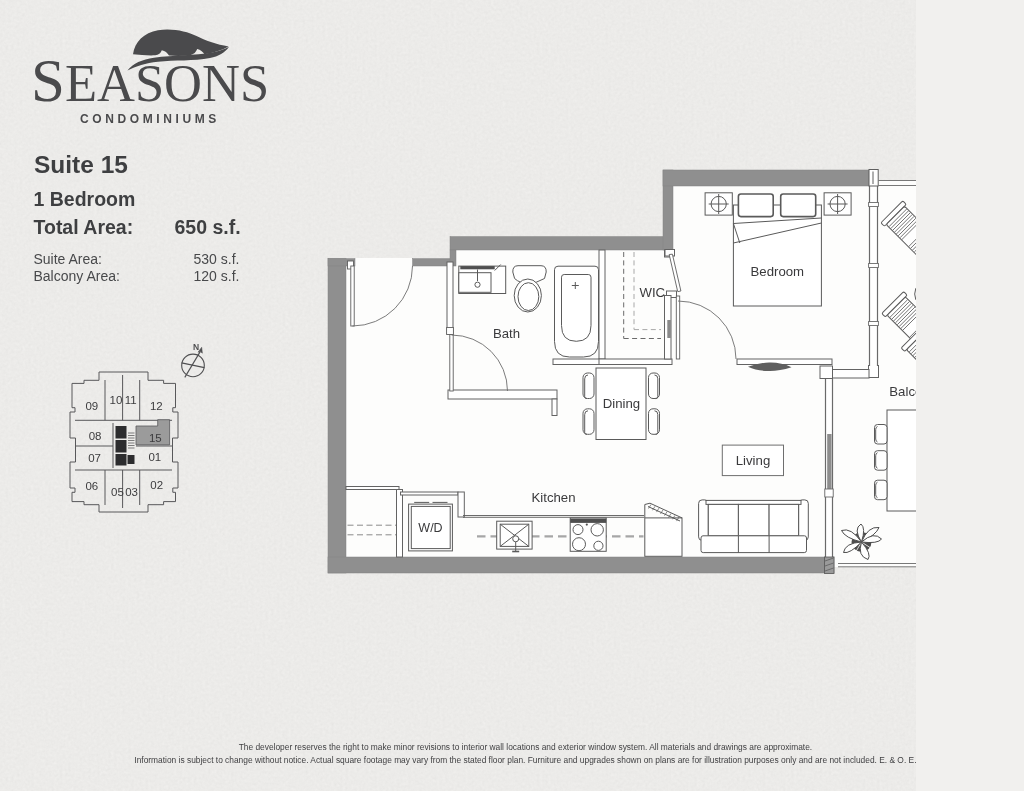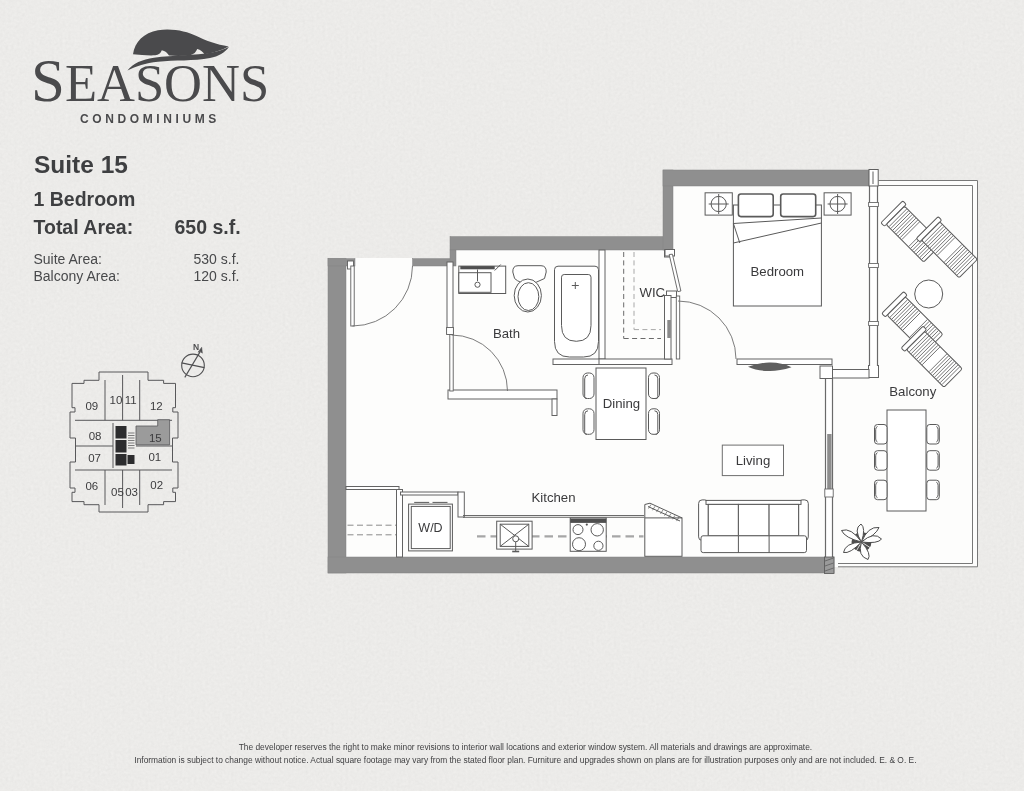--- a/index.html
+++ b/index.html
@@ -1,16 +1,16 @@
 <!DOCTYPE html>
 <html><head>
 <meta charset="utf-8">
 <style>
 html,body{margin:0;padding:0;background:#f1f0ee;}
-#page{position:relative;width:1024px;height:791px;overflow:hidden;font-family:"Liberation Sans",sans-serif;}
+#page{position:relative;width:916px;height:791px;overflow:hidden;font-family:"Liberation Sans",sans-serif;}
 
 </style>
 </head>
 <body>
 <div id="page">
 <svg width="1024" height="791" viewBox="0 0 1024 791" xmlns="http://www.w3.org/2000/svg" font-family="Liberation Sans, sans-serif">
 <defs>
 <filter id="paper" x="0" y="0" width="100%" height="100%">
 <feTurbulence type="fractalNoise" baseFrequency="0.35" numOctaves="2" seed="11" result="n"></feTurbulence>
 <feColorMatrix in="n" type="matrix" values="0 0 0 0 0.35  0 0 0 0 0.35  0 0 0 0 0.34  0.45 0.45 0.45 0 -0.25"></feColorMatrix>

